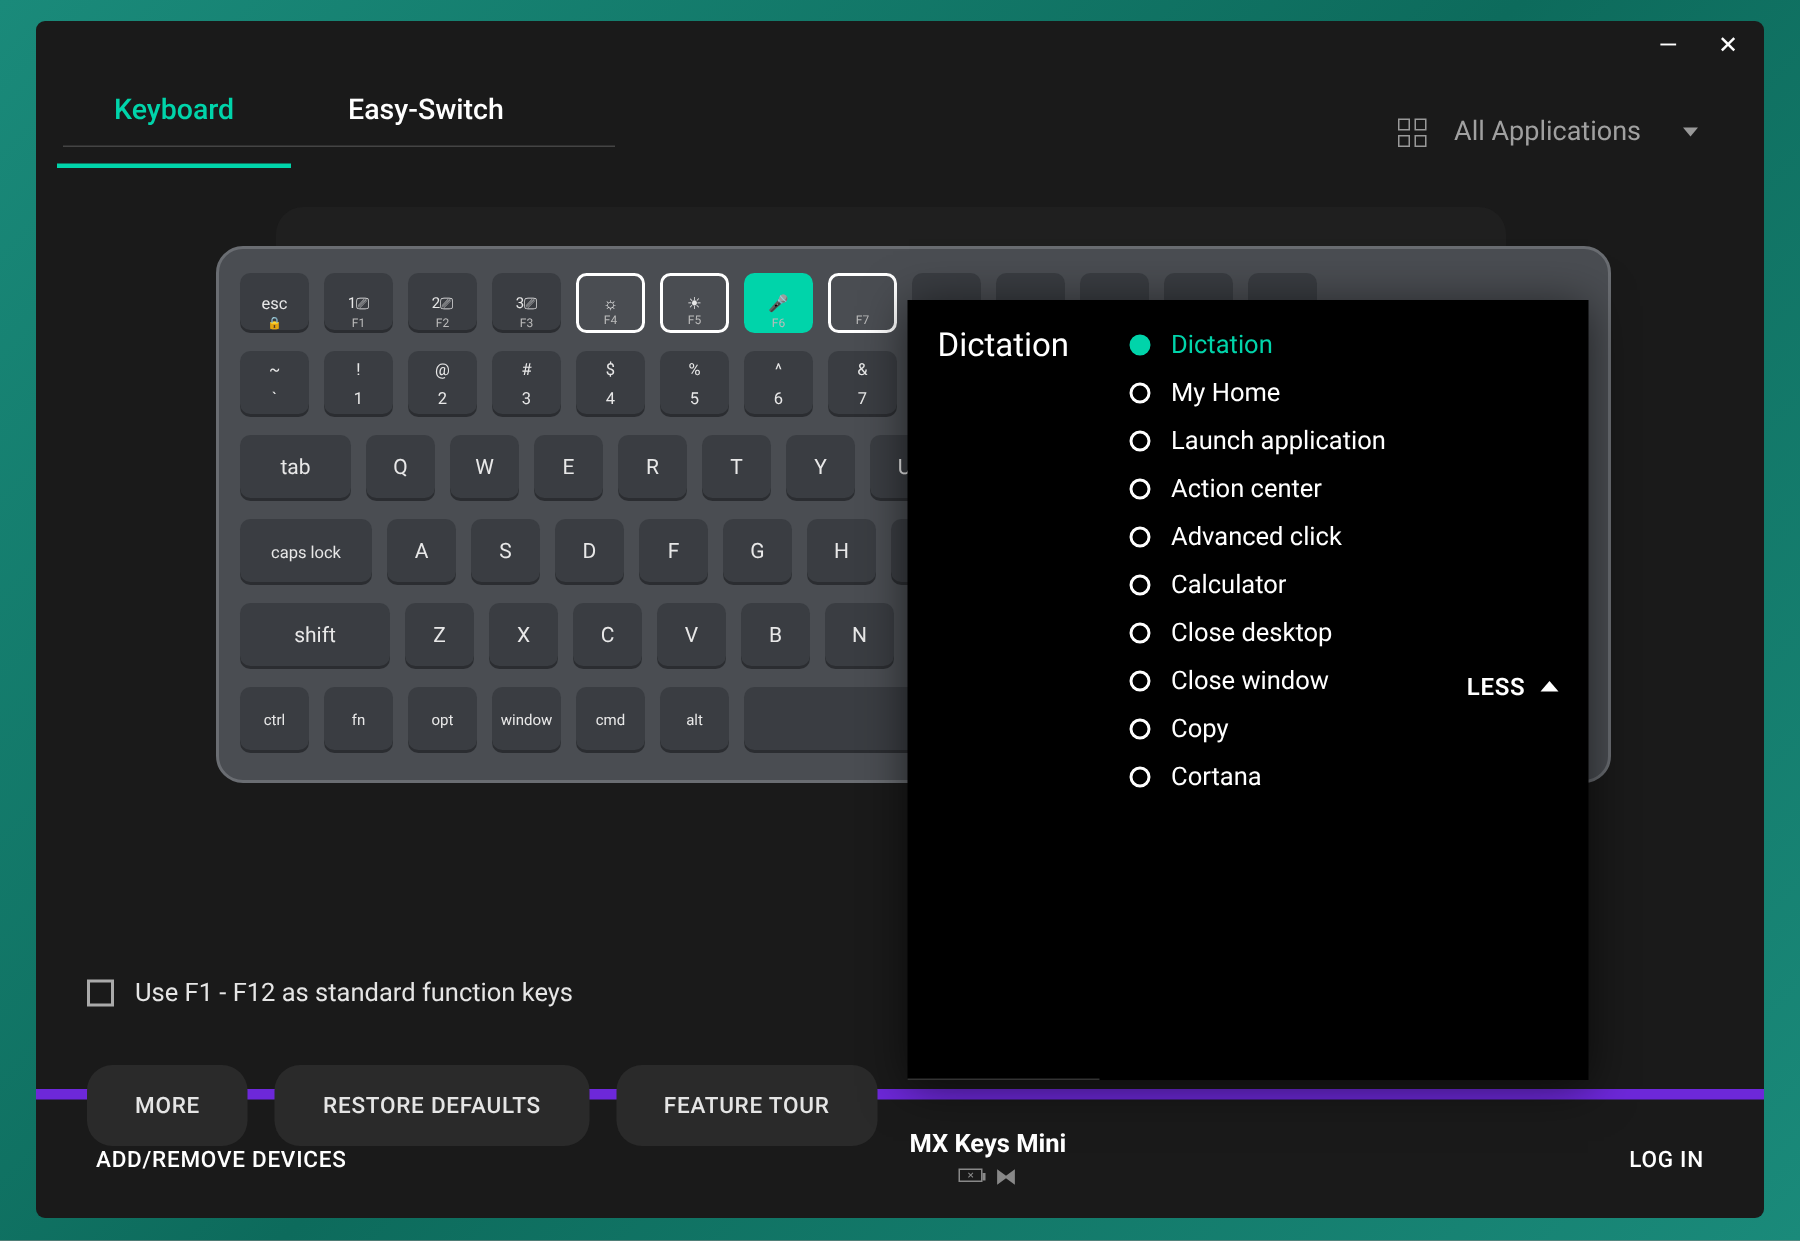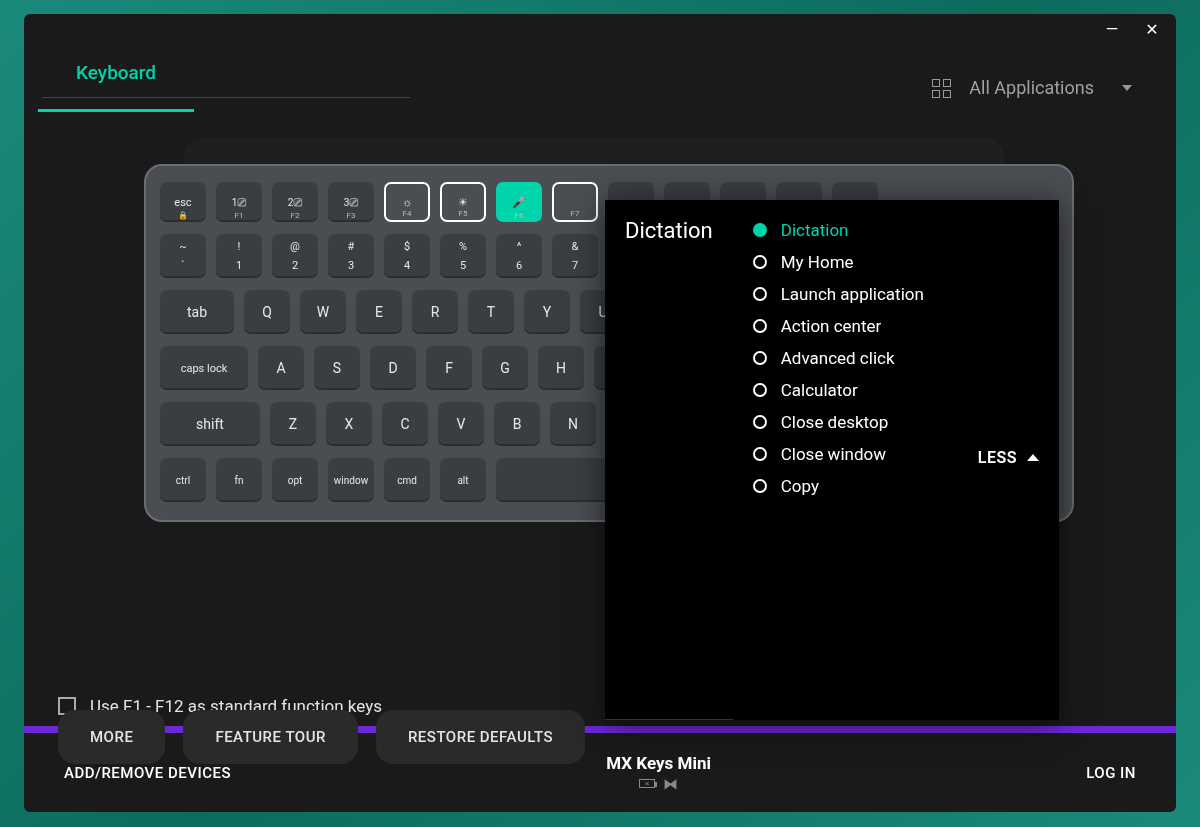--- a/index.html
+++ b/index.html
@@ -35,21 +35,21 @@
 .krow { display:flex; gap:10px; }
 .key { background:#3a3d42; color:#e8e8e8; border-radius:7px; height:44px; display:flex; align-items:center; justify-content:center; font-size:14px; box-shadow:inset 0 -2px 0 rgba(0,0,0,.25); position:relative;}
 .key.fn { font-size:11px; height:40px;}
 .key .sub{ position:absolute; bottom:2px; font-size:8px; color:#bbb;}
 .key .top{ position:absolute; top:6px; font-size:11px;}
 .key .bot{ position:absolute; bottom:6px; font-size:11px;}
 .key.outlined{ background:transparent; border:2px solid #fff; box-shadow:none;}
 .key.selected{ background:#00d4aa; color:#000; box-shadow:none;}
 .w1{width:46px;} .w15{width:74px;} .w175{width:88px;} .w2{width:100px;} .wspace{width:260px;}
 
-.fn-checkbox-row{ position:absolute; top:554px; left:34px; display:flex; align-items:center; gap:14px; color:#e5e5e5; font-size:17px; cursor:pointer;margin-top:44px;}
+.fn-checkbox-row{ position:absolute; top:554px; left:34px; display:flex; align-items:center; gap:14px; color:#e5e5e5; font-size:17px; cursor:pointer;}
 .checkbox{ width:18px; height:18px; border:2px solid #aaa;}
 .btn-row{ position:absolute; top:612px; left:34px; display:flex; gap:18px;}
 .btn{ background:#2a2a2a; color:#e5e5e5; font-size:15px; font-weight:500; padding:18px 32px; cursor:pointer; letter-spacing:0.5px;border-radius:17px;}
 
 
 .popup{ position:absolute; top:102px; left:581px; width:454px; height:520px; background:#000; display:flex; flex-direction:row; z-index:10; box-shadow:0 4px 30px rgba(0,0,0,.6);}
 .popup-header{ padding:18px 20px; font-size:22px; color:#fff; border-bottom:1px solid #333;}
 .popup-body{ flex:1; overflow-y:auto; padding:14px 20px;}
 .radio-row{ display:flex; align-items:center; gap:14px; padding:6px 0; cursor:pointer;}
 .radio{ width:14px; height:14px; border:2px solid #fff; border-radius:50%;}
@@ -73,20 +73,21 @@
 
 <div class="app-window">
 
   <div class="titlebar">
     <div class="tb-icon">—</div>
     <div class="tb-icon">✕</div>
   </div>
 
   <div class="tabs-row">
     <div class="tab active">Keyboard</div>
+    <div class="tab">Easy-Switch</div>
     <div class="spacer"></div>
     <div class="grid-icon">
         <span></span>
         <span></span>
         <span></span>
         <span></span>
       </div>
     <div class="app-selector">
       <span>All Applications</span>
       <span class="chevron-down"></span>
@@ -281,36 +282,40 @@
             <div class="radio-label ">Close desktop</div>
           </div>
           <div class="radio-row">
             <div class="radio "></div>
             <div class="radio-label ">Close window</div>
           </div>
           <div class="radio-row">
             <div class="radio "></div>
             <div class="radio-label ">Copy</div>
           </div>
+          <div class="radio-row">
+            <div class="radio "></div>
+            <div class="radio-label ">Cortana</div>
+          </div>
         </div>
       <div class="popup-footer">
         <span>LESS</span>
         <span class="chevron-up"></span>
       </div>
     </div>
 
     <div class="fn-checkbox-row">
       <div class="checkbox"></div>
       <span>Use F1 - F12 as standard function keys</span>
     </div>
 
     <div class="btn-row">
       <div class="btn">MORE</div>
+      <div class="btn">RESTORE DEFAULTS</div>
       <div class="btn">FEATURE TOUR</div>
-      <div class="btn">RESTORE DEFAULTS</div>
     </div>
 
   </div>
 
   <div class="footer">
     <div class="footer-left">ADD/REMOVE DEVICES</div>
     <div class="footer-center">
       <div class="device-name">MX Keys Mini</div>
       <div class="status-icons">
         <div class="bat">×</div>

